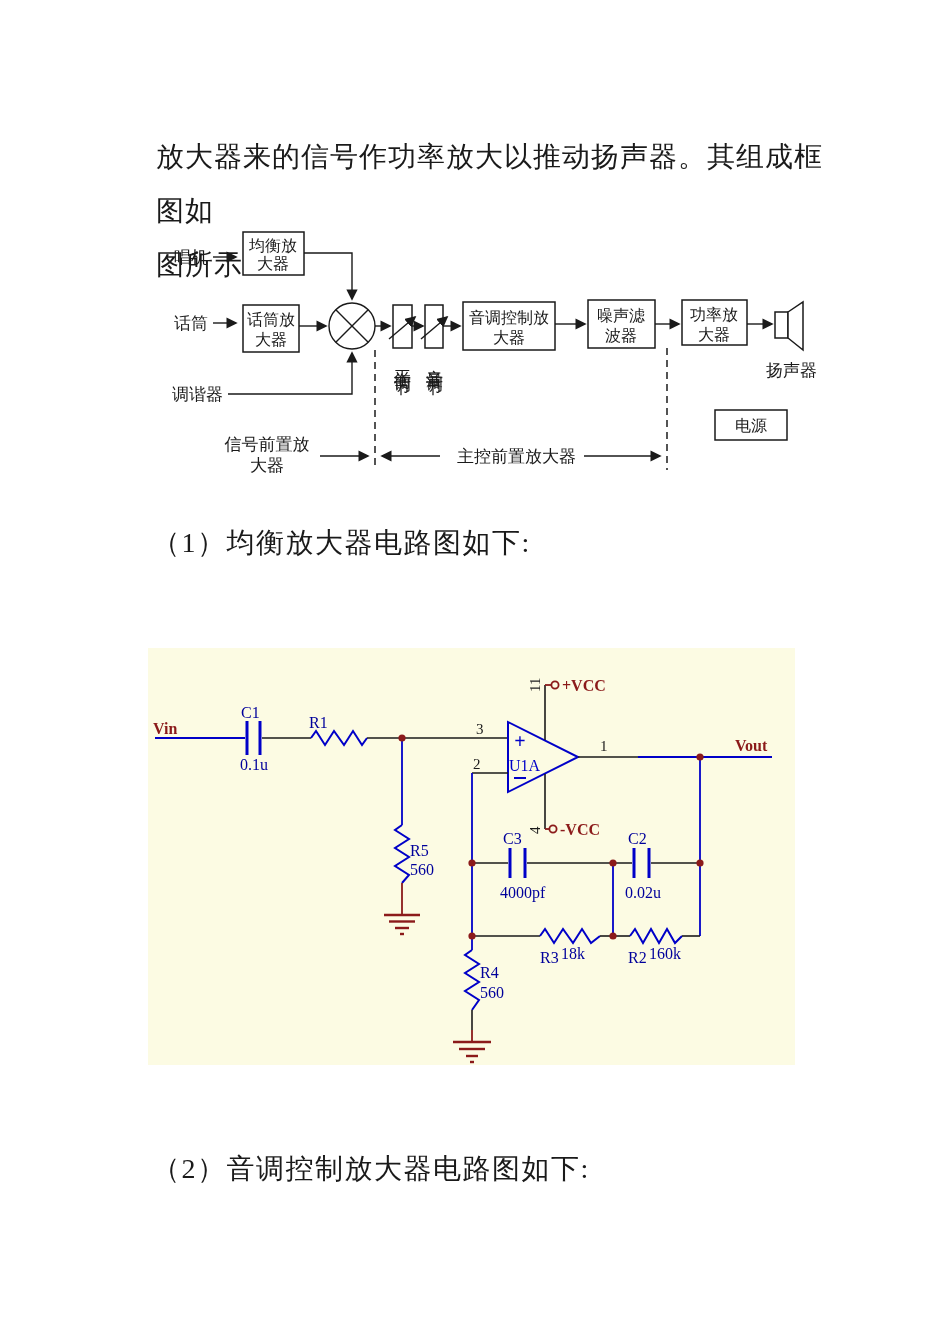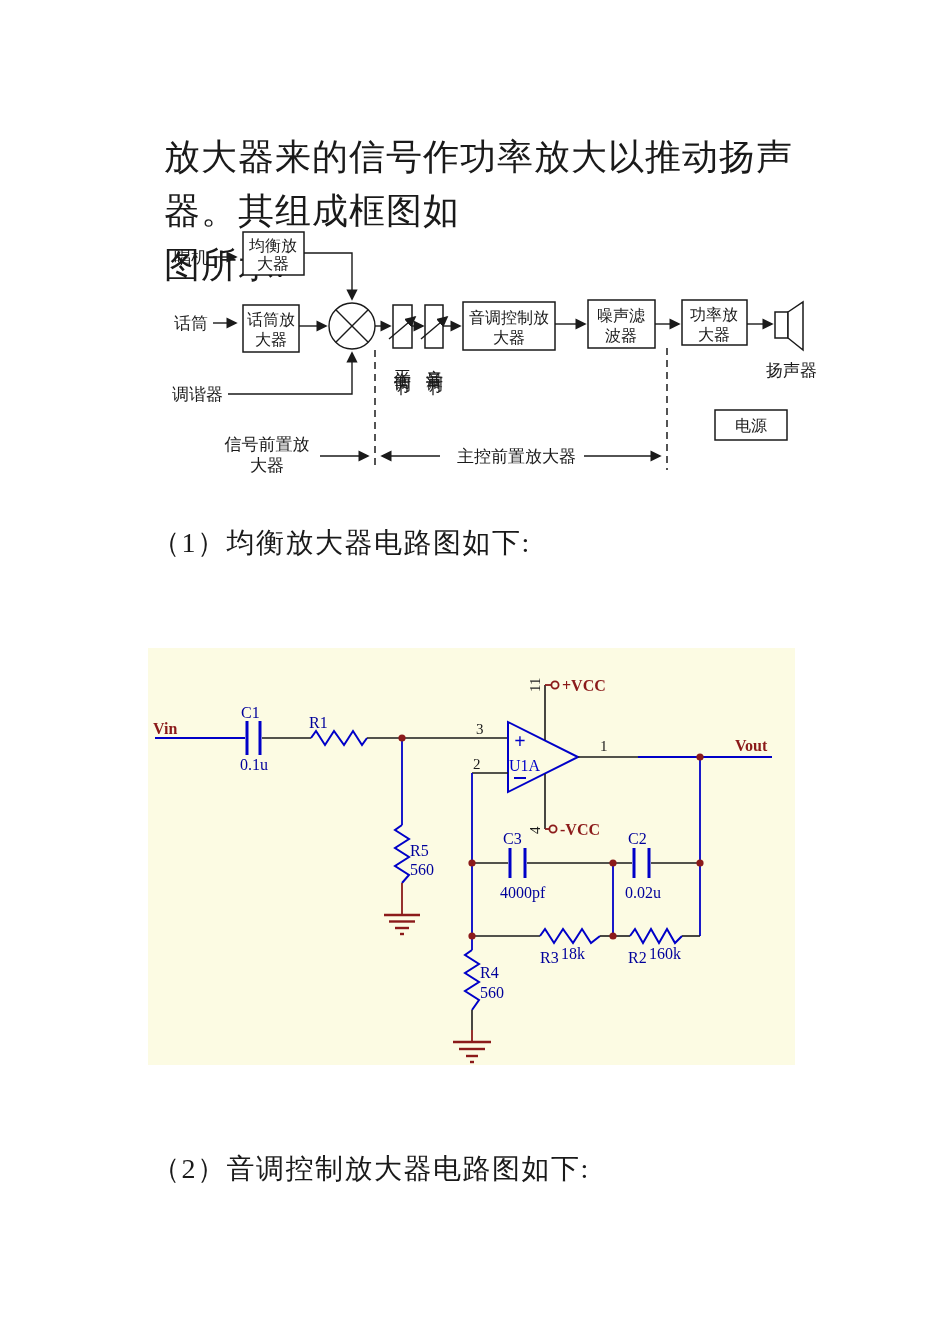--- a/index.html
+++ b/index.html
@@ -1,19 +1,19 @@
 <!DOCTYPE html>
 <html><head>
 <meta charset="utf-8">
 <style>
   html,body{margin:0;padding:0;background:#e8e8e8;}
   .page{position:relative;width:950px;height:1344px;background:#ffffff;overflow:hidden;
         font-family:"Liberation Serif","DejaVu Serif",serif;color:#1a1a1a;}
   .abs{position:absolute;}
-  .para{left:164px;top:130px;width:680px;font-size:36px;line-height:54px;letter-spacing:1px;}
+  .para{left:156px;top:130px;width:680px;font-size:28px;line-height:54px;letter-spacing:1px;}
   .para span{display:block;}
   .heading{left:152px;font-size:28px;letter-spacing:1.5px;}
   .h1{top:524px;}
   .h2{top:1150px;}
   
   .bd-svg{left:160px;top:228px;}
   .bt{font-size:17px;fill:#1a1a1a;}
   .btc{font-size:16px;fill:#1a1a1a;text-anchor:middle;}
   .bln{stroke:#1a1a1a;stroke-width:1.4;fill:none;}
   .bbox{fill:#ffffff;stroke:#1a1a1a;stroke-width:1.5;}

